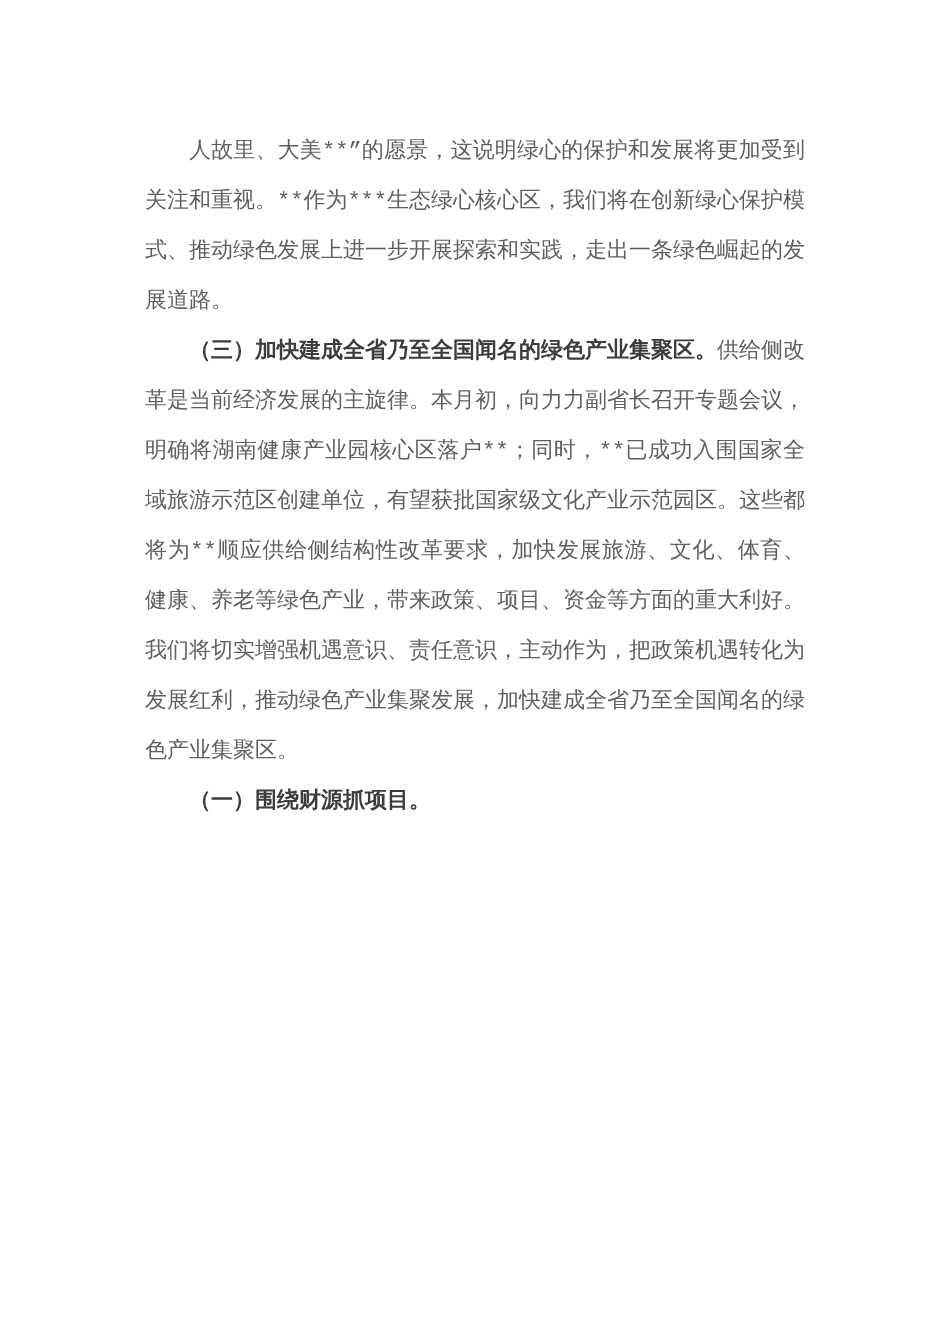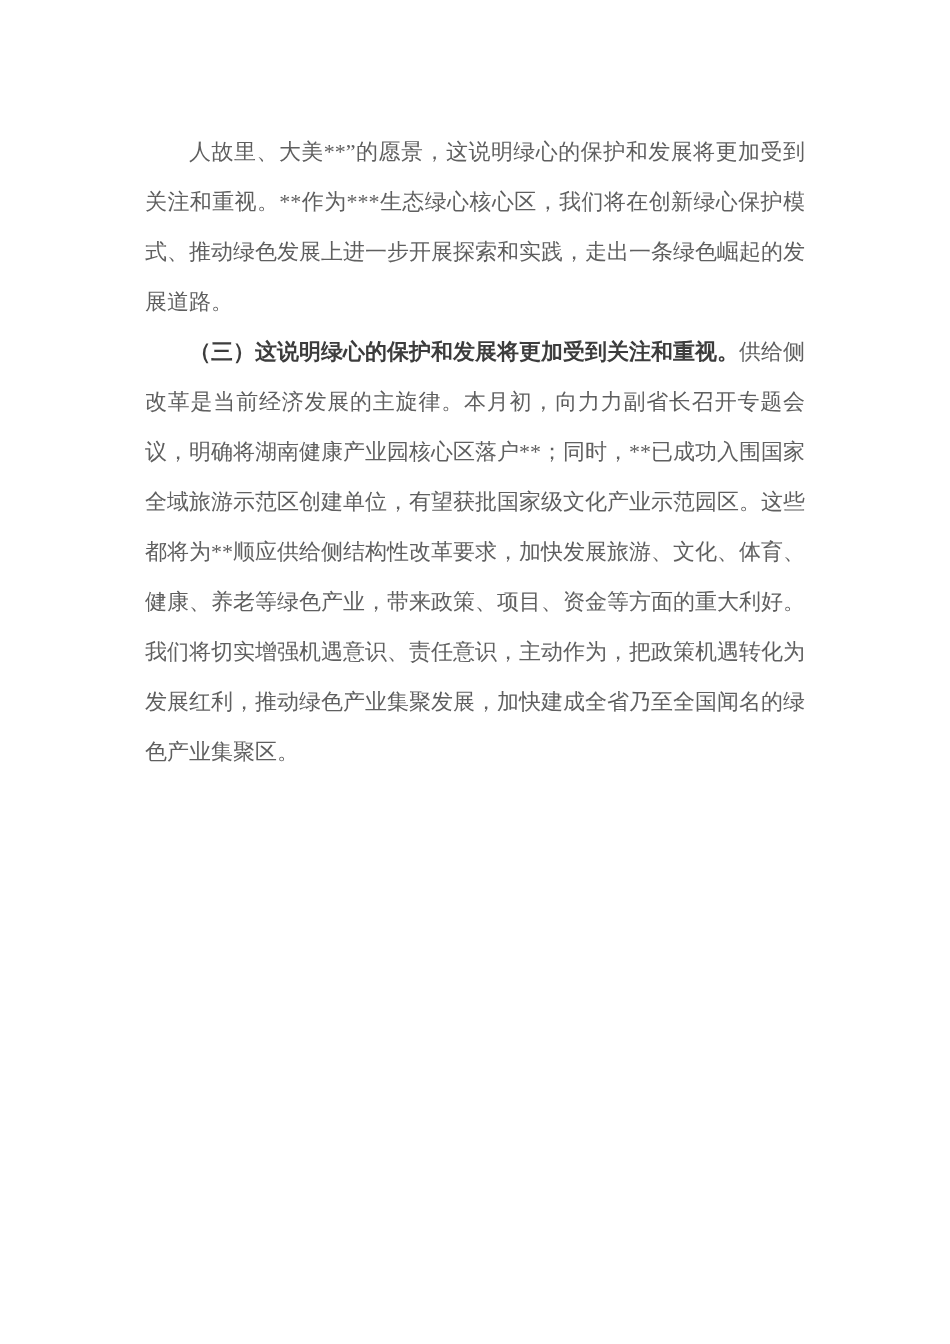--- a/index.html
+++ b/index.html
@@ -12,20 +12,21 @@
     height: 1344px;
     overflow: hidden;
     font-family: "Liberation Serif", "DejaVu Serif", serif;
   }
   .page {
     box-sizing: border-box;
     width: 950px;
     height: 1344px;
     background: #ffffff;
     padding: 127px 82px 0 145px;
+    font-family: Liberation Mono, monospace;
   }
   .doc-body {
     width: 660px;
   }
   .para {
     margin: 0;
     font-size: 22px;
     line-height: 50px;
     letter-spacing: 0px;
     text-align: justify;
@@ -42,15 +43,16 @@
     font-weight: normal;
   }
 </style>
 </head>
 <body>
 
 <div class="page">
   <div class="doc-body">
 
   <p class="para"><span class="seg-regular">人故里、大美**”的愿景，这说明绿心的保护和发展将更加受到关注和重视。**作为***生态绿心核心区，我们将在创新绿心保护模式、推动绿色发展上进一步开展探索和实践，走出一条绿色崛起的发展道路。</span></p>
-      <p class="para"><span class="seg-bold">（三）这说明绿心的保护和发展将更加受到关注和重视。</span><span class="seg-regular">供给侧改革是当前经济发展的主旋律。本月初，向力力副省长召开专题会议，明确将湖南健康产业园核心区落户**；同时，**已成功入围国家全域旅游示范区创建单位，有望获批国家级文化产业示范园区。这些都将为**顺应供给侧结构性改革要求，加快发展旅游、文化、体育、健康、养老等绿色产业，带来政策、项目、资金等方面的重大利好。我们将切实增强机遇意识、责任意识，主动作为，把政策机遇转化为发展红利，推动绿色产业集聚发展，加快建成全省乃至全国闻名的绿色产业集聚区。</span></p>
+      <p class="para"><span class="seg-bold">（三）加快建成全省乃至全国闻名的绿色产业集聚区。</span><span class="seg-regular">供给侧改革是当前经济发展的主旋律。本月初，向力力副省长召开专题会议，明确将湖南健康产业园核心区落户**；同时，**已成功入围国家全域旅游示范区创建单位，有望获批国家级文化产业示范园区。这些都将为**顺应供给侧结构性改革要求，加快发展旅游、文化、体育、健康、养老等绿色产业，带来政策、项目、资金等方面的重大利好。我们将切实增强机遇意识、责任意识，主动作为，把政策机遇转化为发展红利，推动绿色产业集聚发展，加快建成全省乃至全国闻名的绿色产业集聚区。</span></p>
+      <p class="para"><span class="seg-bold">（一）围绕财源抓项目。</span></p>
     </div>
 </div>
 
 </body></html>

